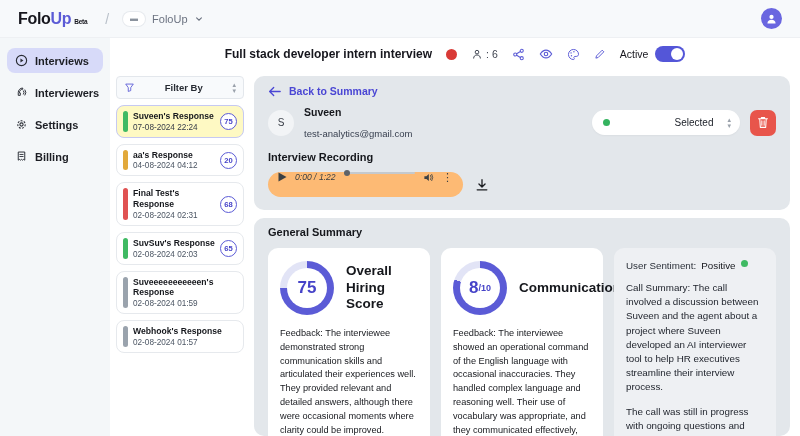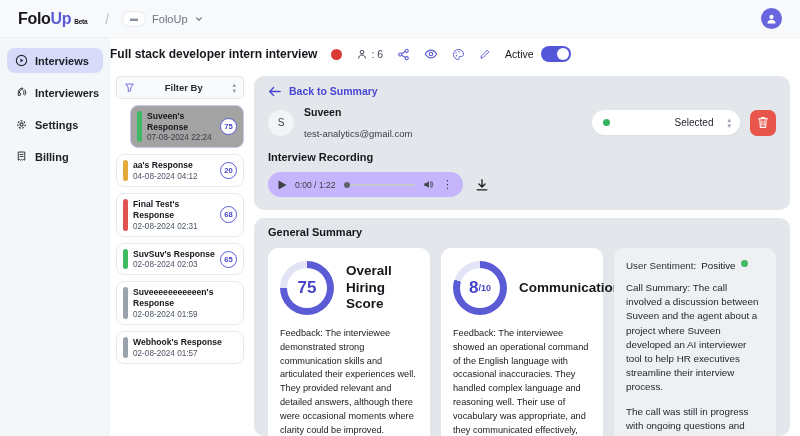--- a/index.html
+++ b/index.html
@@ -17,40 +17,40 @@
   .hdr-avatar { margin-left:auto; width:21px; height:21px; border-radius:50%; background:#6a66e0; display:flex; align-items:center; justify-content:center; }
 
   
   .shell { display:flex; height:398px; }
   .sidebar { width:110px; background:#f4f7f9; padding:10px 7px; flex-shrink:0; }
   .nav-item { display:flex; align-items:center; gap:7px; padding:6px 8px; border-radius:8px; font-size:11px; font-weight:600; color:#1c1e24; margin-bottom:7px; cursor:pointer; }
   .nav-item.active { background:#d7daf9; }
   .nav-item .nicon { width:13px; height:13px; display:flex; align-items:center; justify-content:center; color:#2a2d35; }
 
   .main { flex:1; display:flex; flex-direction:column; min-width:0; }
-  .toolbar { height:32px; display:flex; align-items:center; gap:14px; background:#fff; }
+  .toolbar { height:32px; display:flex; align-items:center; justify-content:center; gap:14px; background:#fff; }
   .toolbar .title { font-size:12px; font-weight:bold; color:#16161d; }
   .rec-dot { width:11px; height:11px; border-radius:50%; }
   .tb-ic { color:#5b5bd6; display:flex; align-items:center; }
   .people { display:flex; align-items:center; gap:3px; color:#3f4450; font-size:10.5px; }
   .active-wrap { display:flex; align-items:center; gap:7px; font-size:10.5px; color:#16161d; }
   .toggle { width:30px; height:16px; border-radius:9px; background:#cfd4dc; position:relative; cursor:pointer; }
   .toggle.on { background:#5456d8; }
   .toggle .knob { position:absolute; top:2px; left:2px; width:12px; height:12px; background:#fff; border-radius:50%; transition:left .1s; }
   .toggle.on .knob { left:16px; }
 
   .content { flex:1; display:flex; padding:6px 10px 0 6px; gap:10px; min-height:0; }
 
   
   .resp-col { width:128px; flex-shrink:0; display:flex; flex-direction:column; gap:6px; }
   .filter-btn { display:flex; align-items:center; gap:6px; background:#f8fafc; border:1px solid #e3e7ec; border-radius:4px; height:23px; padding:0 7px; font-size:9.5px; font-weight:600; color:#272b33; cursor:pointer; }
   .filter-btn .flabel { flex:1; text-align:center; }
   .sorter { color:#9aa1ab; font-size:7px; line-height:0.8; display:flex; flex-direction:column; }
   .resp-item { display:flex; align-items:center; gap:5px; background:#fff; border:1px solid #e6e9ed; border-radius:8px; padding:5px 6px; cursor:pointer; }
-  .resp-item.selected { background:#a3a3a3; border-color:#c6c9f2;margin-left:14px; }
+  .resp-item.selected { background:#fef9c3; border-color:#c6c9f2; }
   .resp-bar { width:5px; border-radius:3px; align-self:stretch; min-height:20px; flex-shrink:0; }
   .resp-text { flex:1; min-width:0; }
   .resp-name { font-size:8.6px; font-weight:bold; color:#15171c; line-height:1.25; }
   .resp-date { font-size:8.2px; color:#4b5563; margin-top:1px; }
   .resp-item.selected .resp-date { color:#343a47; }
   .score-badge { width:17px; height:17px; border-radius:50%; background:#fff; border:1.3px solid #5b5bd6; color:#4643c8; font-size:7.6px; font-weight:bold; display:flex; align-items:center; justify-content:center; flex-shrink:0; }
   .score-badge:empty { display:none; }
 
   
   .detail-col { flex:1; display:flex; flex-direction:column; gap:8px; min-width:0; }
@@ -61,21 +61,21 @@
   .p-avatar { width:26px; height:26px; border-radius:50%; background:#f2f4f6; color:#3a3f48; font-size:10px; display:flex; align-items:center; justify-content:center; margin-right:10px; }
   .p-name { font-size:10.5px; font-weight:600; color:#15171c; }
   .p-email { font-size:9.5px; color:#394150; margin-top:10px; }
   .person-row .spacer { flex:1; }
   .status-pill { display:flex; align-items:center; gap:14px; background:#fff; border-radius:13px; height:25px; padding:0 9px 0 11px; width:148px; font-size:10px; color:#20242c; cursor:pointer; box-shadow:0 1px 2px rgba(0,0,0,.04);text-align:right; }
   .status-pill .dot { width:7px; height:7px; border-radius:50%; }
   .status-pill .sval { flex:1; }
   .del-btn { width:26px; height:26px; border-radius:7px; background:#e8554b; border:none; margin-left:10px; display:flex; align-items:center; justify-content:center; color:#fff; cursor:pointer; }
   .rec-title { font-size:11px; font-weight:bold; color:#15171c; margin-top:12px; }
   .audio-row { display:flex; align-items:center; gap:12px; margin-top:9px; }
-  .audio-player { display:flex; align-items:center; gap:8px; background:#c4b5fd; border-radius:13px; height:25px; padding:0 10px; width:195px; color:#2f3337; }
+  .audio-player { display:flex; align-items:flex-start; gap:8px; background:#fdba74; border-radius:13px; height:25px; padding:0 10px; width:195px; color:#2f3337;font-style:italic; }
   .a-time { font-size:8.6px; color:#3c4043; white-space:nowrap; }
   .a-track { flex:1; height:2px; background:#c5c9cd; border-radius:1px; position:relative; }
   .a-track::before { content:""; position:absolute; left:0; top:-2px; width:6px; height:6px; background:#5f6368; border-radius:50%; }
   .a-kebab { font-size:11px; color:#3c4043; line-height:1; }
   .dl-btn { color:#1c1e22; display:flex; cursor:pointer; background:none; border:none; }
 
   .sum-panel { flex:1; padding:8px 14px; min-height:0; }
   .sum-title { font-size:11px; font-weight:bold; color:#15171c; margin-bottom:10px; }
   .cards-row { display:flex; gap:11px; align-items:stretch; height:216px; }
   .score-card { flex:1; background:#fff; border-radius:10px; padding:13px 12px; min-width:0; }

